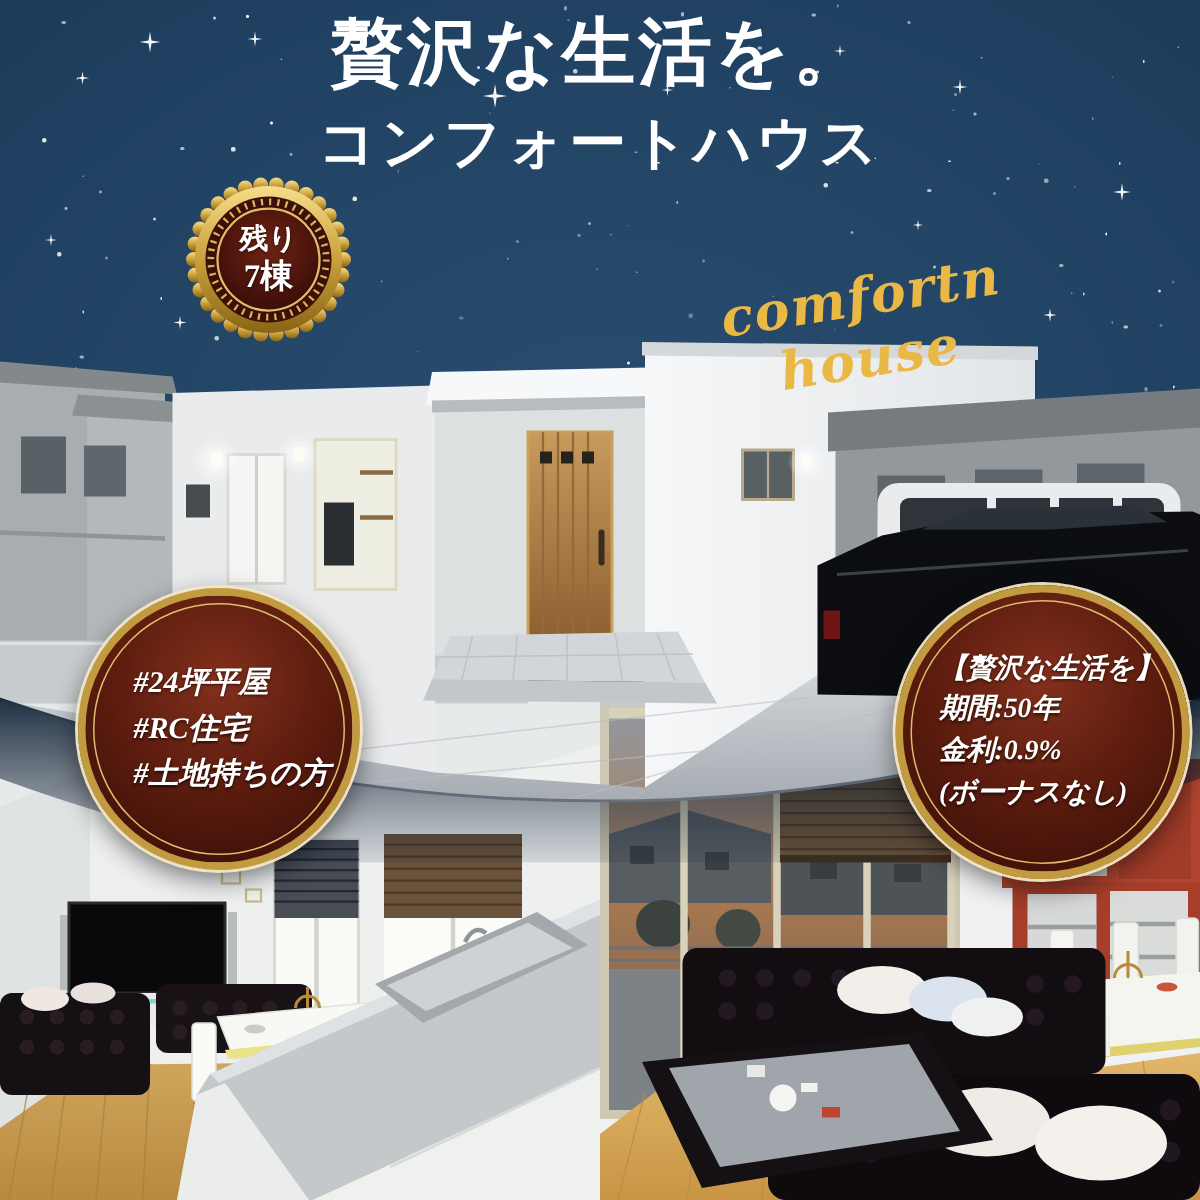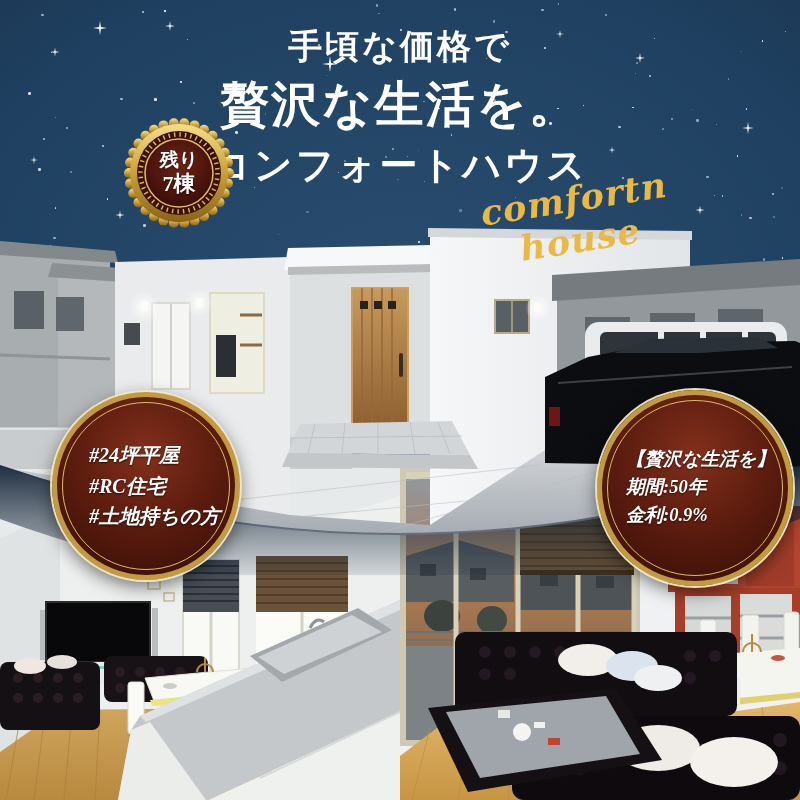--- a/index.html
+++ b/index.html
@@ -570,21 +570,20 @@
       <polygon points="545,162 588,142 660,128 795,126 800,128 800,252 545,248" fill="#0b0d10"></polygon>
       <polygon points="614,138 652,124 758,122 778,133 700,138" fill="#2a3139"></polygon>
       <path d="M558,168 L792,152" stroke="#3a4148" stroke-width="2"></path>
       <rect x="549" y="192" width="11" height="19" fill="#6e1515"></rect>
     </g>
 
     <path d="M0,250 Q400,386 800,250 L800,304 Q400,450 0,304 Z" fill="url(#fadeNavy)"></path>
   </svg>
 
   <div class="abs headline">
-    <div class="t1">手頃な価格で</div>
     <div class="t2">贅沢な生活を。</div>
     <div class="heading">コンフォートハウス</div>
   </div>
 
   <div class="script">comfortn house</div>
 
   <div class="abs medallion">
     <svg width="114" height="114" viewBox="0 0 114 114">
       <defs>
         <linearGradient id="goldG" x1="0" y1="0" x2="0" y2="1">
@@ -647,16 +646,17 @@
       <span>#RC住宅</span>
       <span>#土地持ちの方</span>
     </div>
   </div>
 
   <div id="circle-right" class="info-circle">
     <div class="lines">
       <span>【贅沢な生活を】</span>
       <span>期間:50年</span>
       <span>金利:0.9%</span>
+      <span>(ボーナスなし)</span>
     </div>
   </div>
 
 </div>
 
 </body></html>

